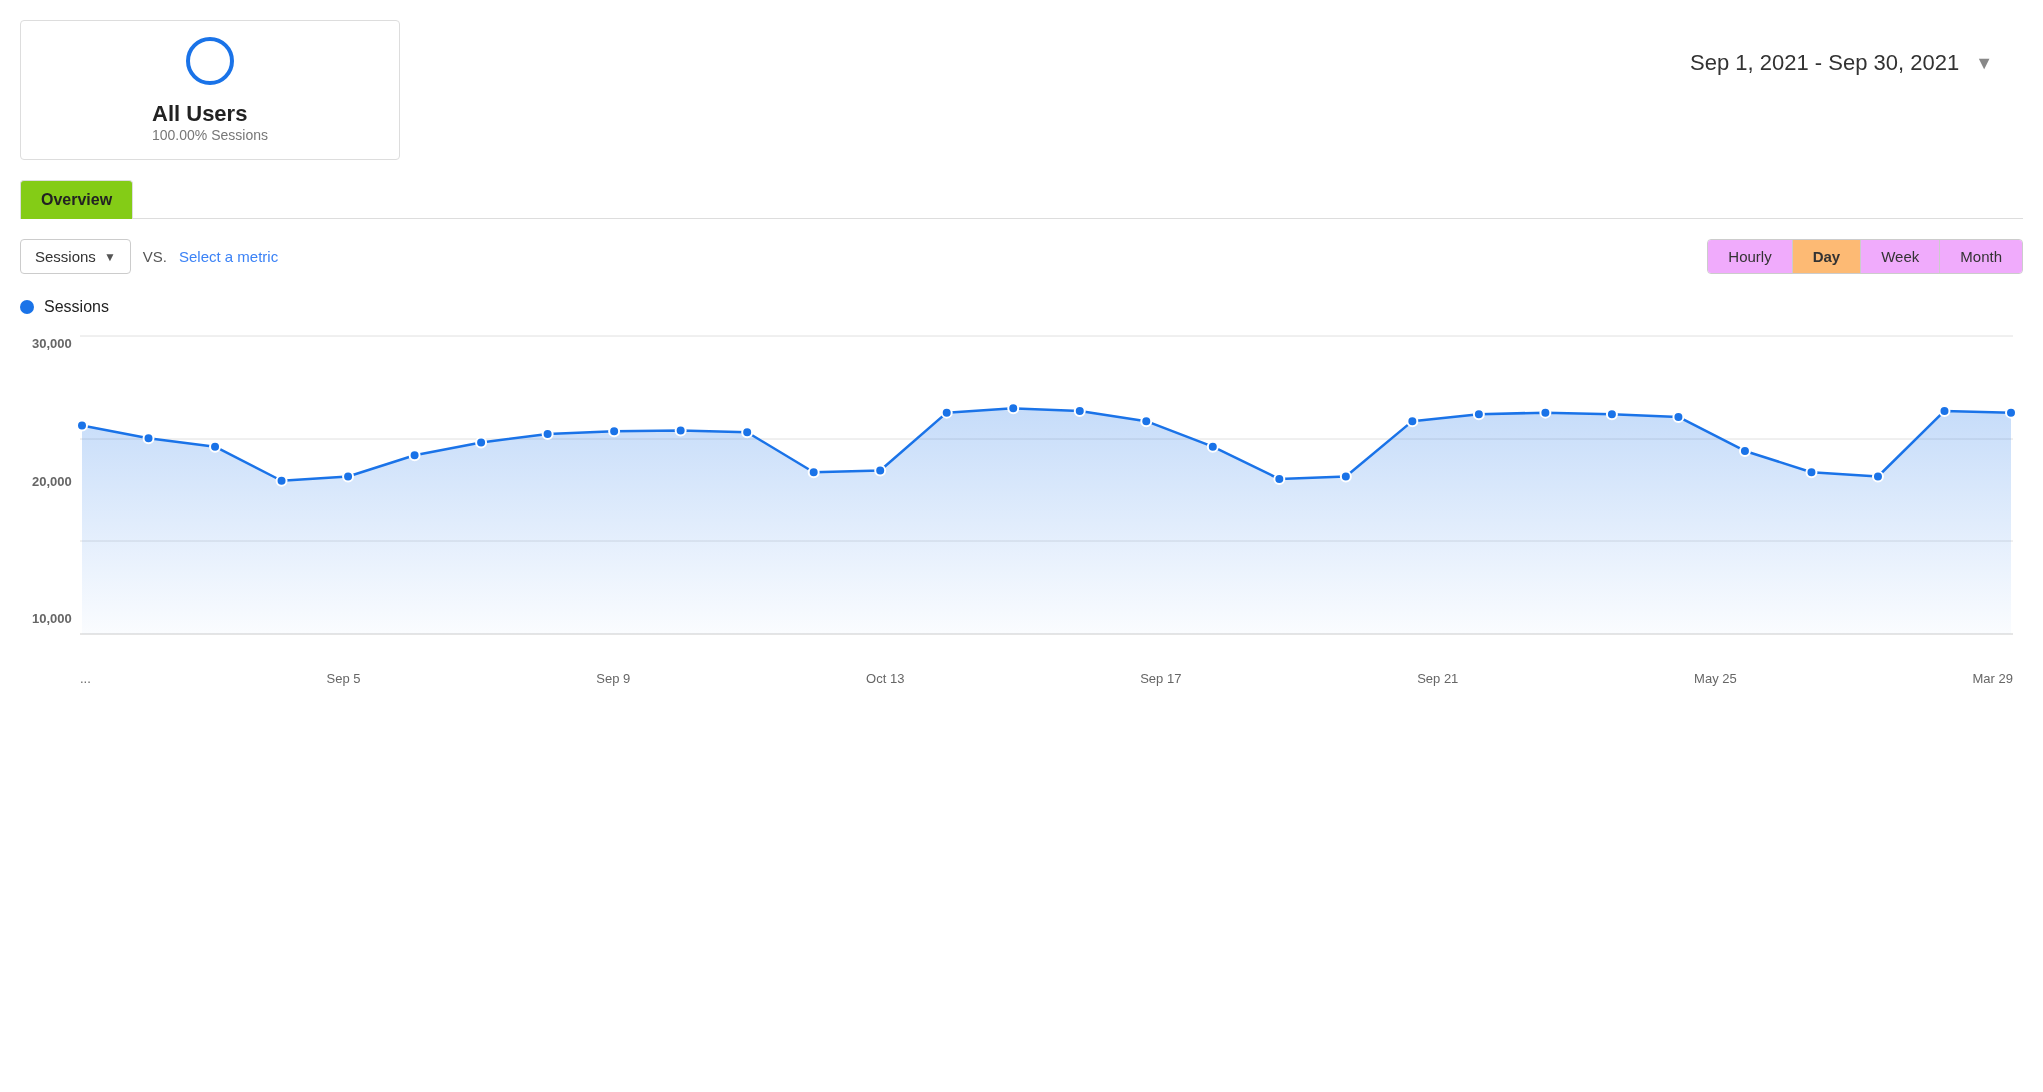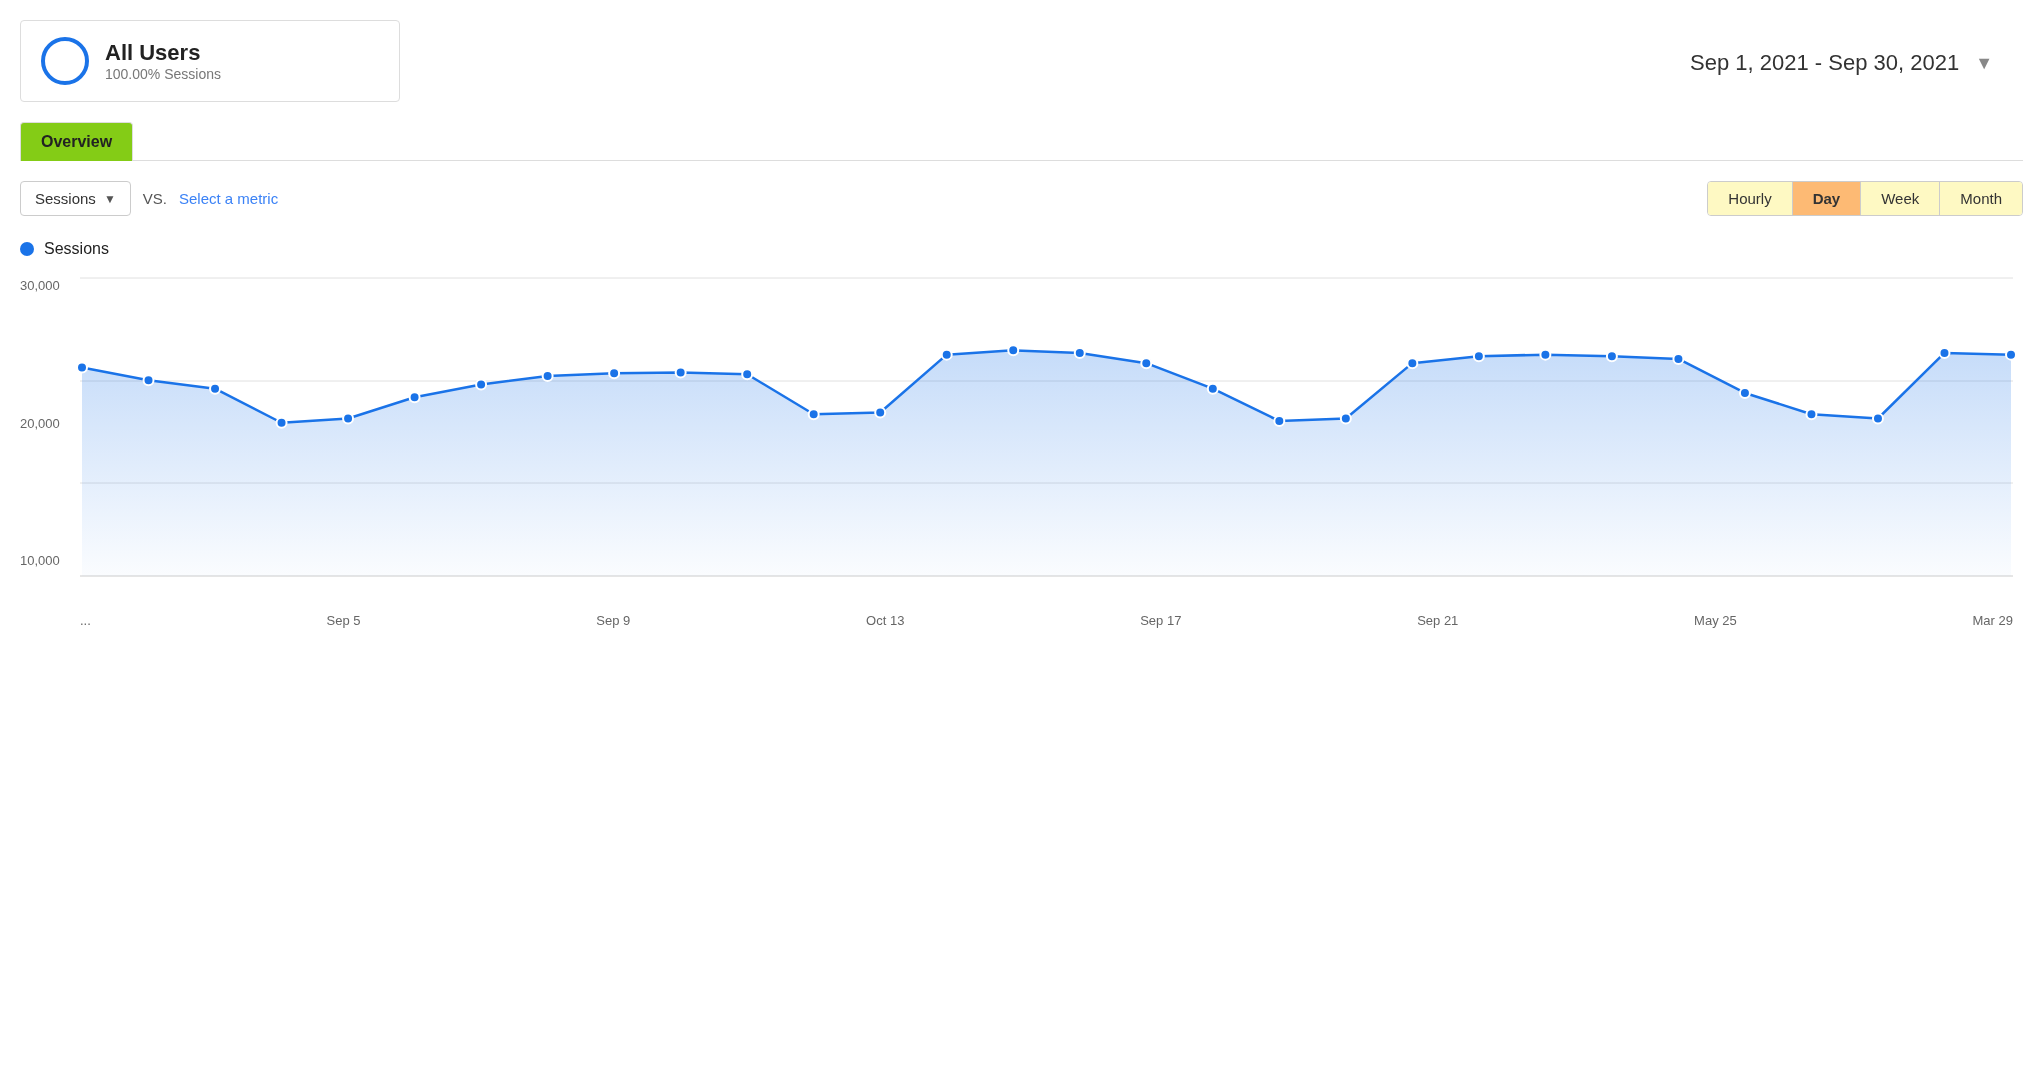--- a/index.html
+++ b/index.html
@@ -7,20 +7,21 @@
 
     .segment-box {
       border: 1px solid #ddd;
       border-radius: 4px;
       padding: 16px 20px;
       display: inline-flex;
       align-items: center;
       gap: 16px;
       margin-bottom: 20px;
       min-width: 380px;
+      flex-direction: column;
     }
     .segment-icon {
       width: 48px;
       height: 48px;
       border-radius: 50%;
       border: 4px solid #1a73e8;
       background: transparent;
       flex-shrink: 0;
     }
     .segment-info .segment-name {
@@ -101,21 +102,21 @@
       display: flex;
       border: 1px solid #ccc;
       border-radius: 4px;
       overflow: hidden;
     }
     .time-btn {
       padding: 8px 20px;
       font-size: 15px;
       cursor: pointer;
       border: none;
-      background: #fef9c3;
+      background: #f0abfc;
       color: #333;
       border-left: 1px solid #ccc;
     }
     .time-btn:first-child { border-left: none; }
     .time-btn.active { background: #fdba74; font-weight: bold; }
 
     .legend {
       display: flex;
       align-items: center;
       gap: 10px;
@@ -131,29 +132,30 @@
     }
 
     .chart-container {
       position: relative;
       width: 100%;
       height: 380px;
     }
 
     .y-axis-labels {
       position: absolute;
-      left: 0;
+      left: 12px;
       top: 0;
       height: 300px;
       display: flex;
       flex-direction: column;
       justify-content: space-between;
       font-size: 13px;
       color: #666;
       padding-top: 10px;
+      font-weight: bold;
     }
 
     .chart-area {
       position: absolute;
       left: 60px;
       right: 10px;
       top: 0;
       height: 320px;
     }
 

